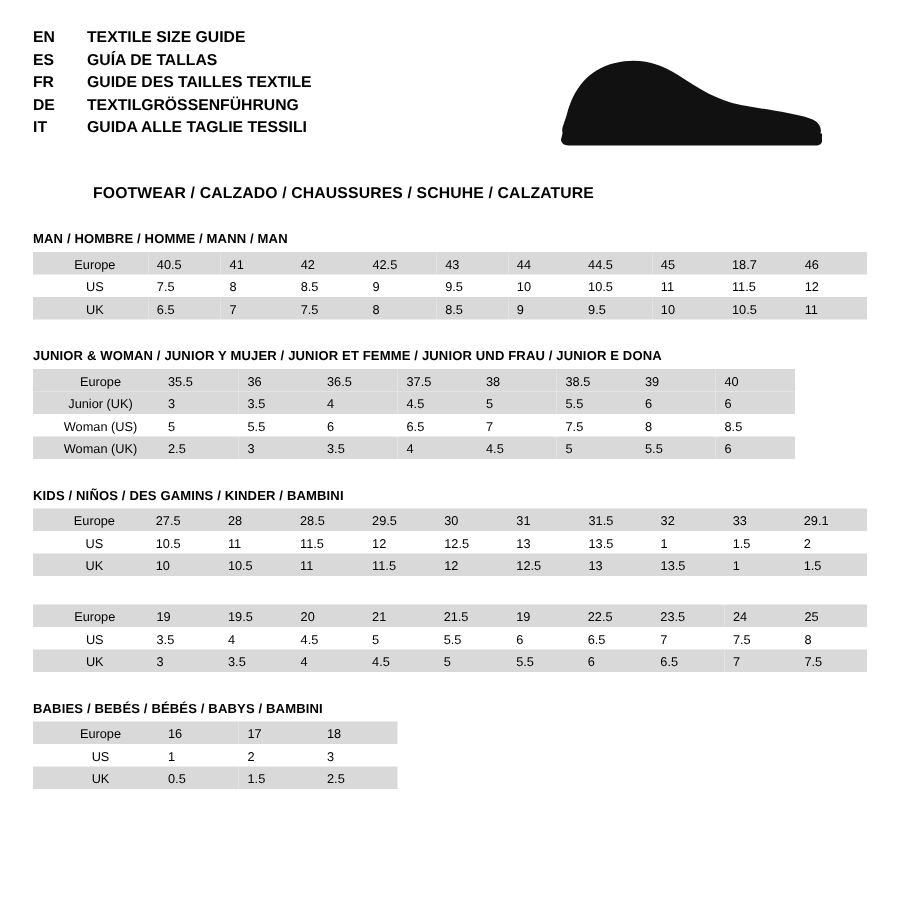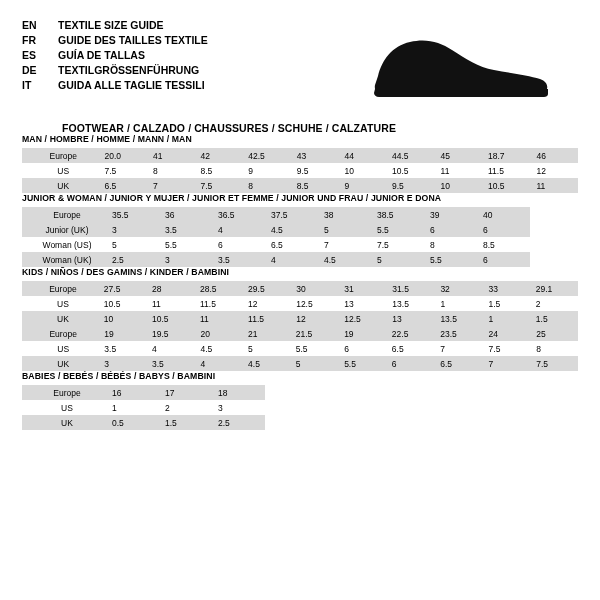--- a/index.html
+++ b/index.html
@@ -50,20 +50,21 @@
   .section-title {
     font-size: 10.5px;
     font-weight: bold;
     margin-top: 16px;
     letter-spacing: 0.1px;
     padding-left: 40px;
   }
 
   
   .group {
+    margin-top: 19px;
   }
   .group-heading {
     font-size: 8.7px;
     font-weight: bold;
     margin-bottom: 4px;
     letter-spacing: 0.1px;
   }
   table.size {
     border-collapse: collapse;
     table-layout: fixed;
@@ -94,26 +95,26 @@
 <div class="page">
 
   <div class="header">
     <table class="lang-table">
       <tbody>
         <tr>
           <td class="lang-code">EN</td>
           <td>TEXTILE SIZE GUIDE</td>
         </tr>
         <tr>
+          <td class="lang-code">ES</td>
+          <td>GUÍA DE TALLAS</td>
+        </tr>
+        <tr>
           <td class="lang-code">FR</td>
           <td>GUIDE DES TAILLES TEXTILE</td>
-        </tr>
-        <tr>
-          <td class="lang-code">ES</td>
-          <td>GUÍA DE TALLAS</td>
         </tr>
         <tr>
           <td class="lang-code">DE</td>
           <td>TEXTILGRÖSSENFÜHRUNG</td>
         </tr>
         <tr>
           <td class="lang-code">IT</td>
           <td>GUIDA ALLE TAGLIE TESSILI</td>
         </tr>
       </tbody>
@@ -141,21 +142,21 @@
           <col class="w-cell">
           <col class="w-cell">
           <col class="w-cell">
           <col class="w-cell">
           <col class="w-cell">
           <col class="w-cell">
       </colgroup>
       <tbody>
         <tr class="shaded">
           <td class="rowlabel">Europe</td>
-          <td>20.0</td>
+          <td>40.5</td>
           <td>41</td>
           <td>42</td>
           <td>42.5</td>
           <td>43</td>
           <td>44</td>
           <td>44.5</td>
           <td>45</td>
           <td>18.7</td>
           <td>46</td>
         </tr>

